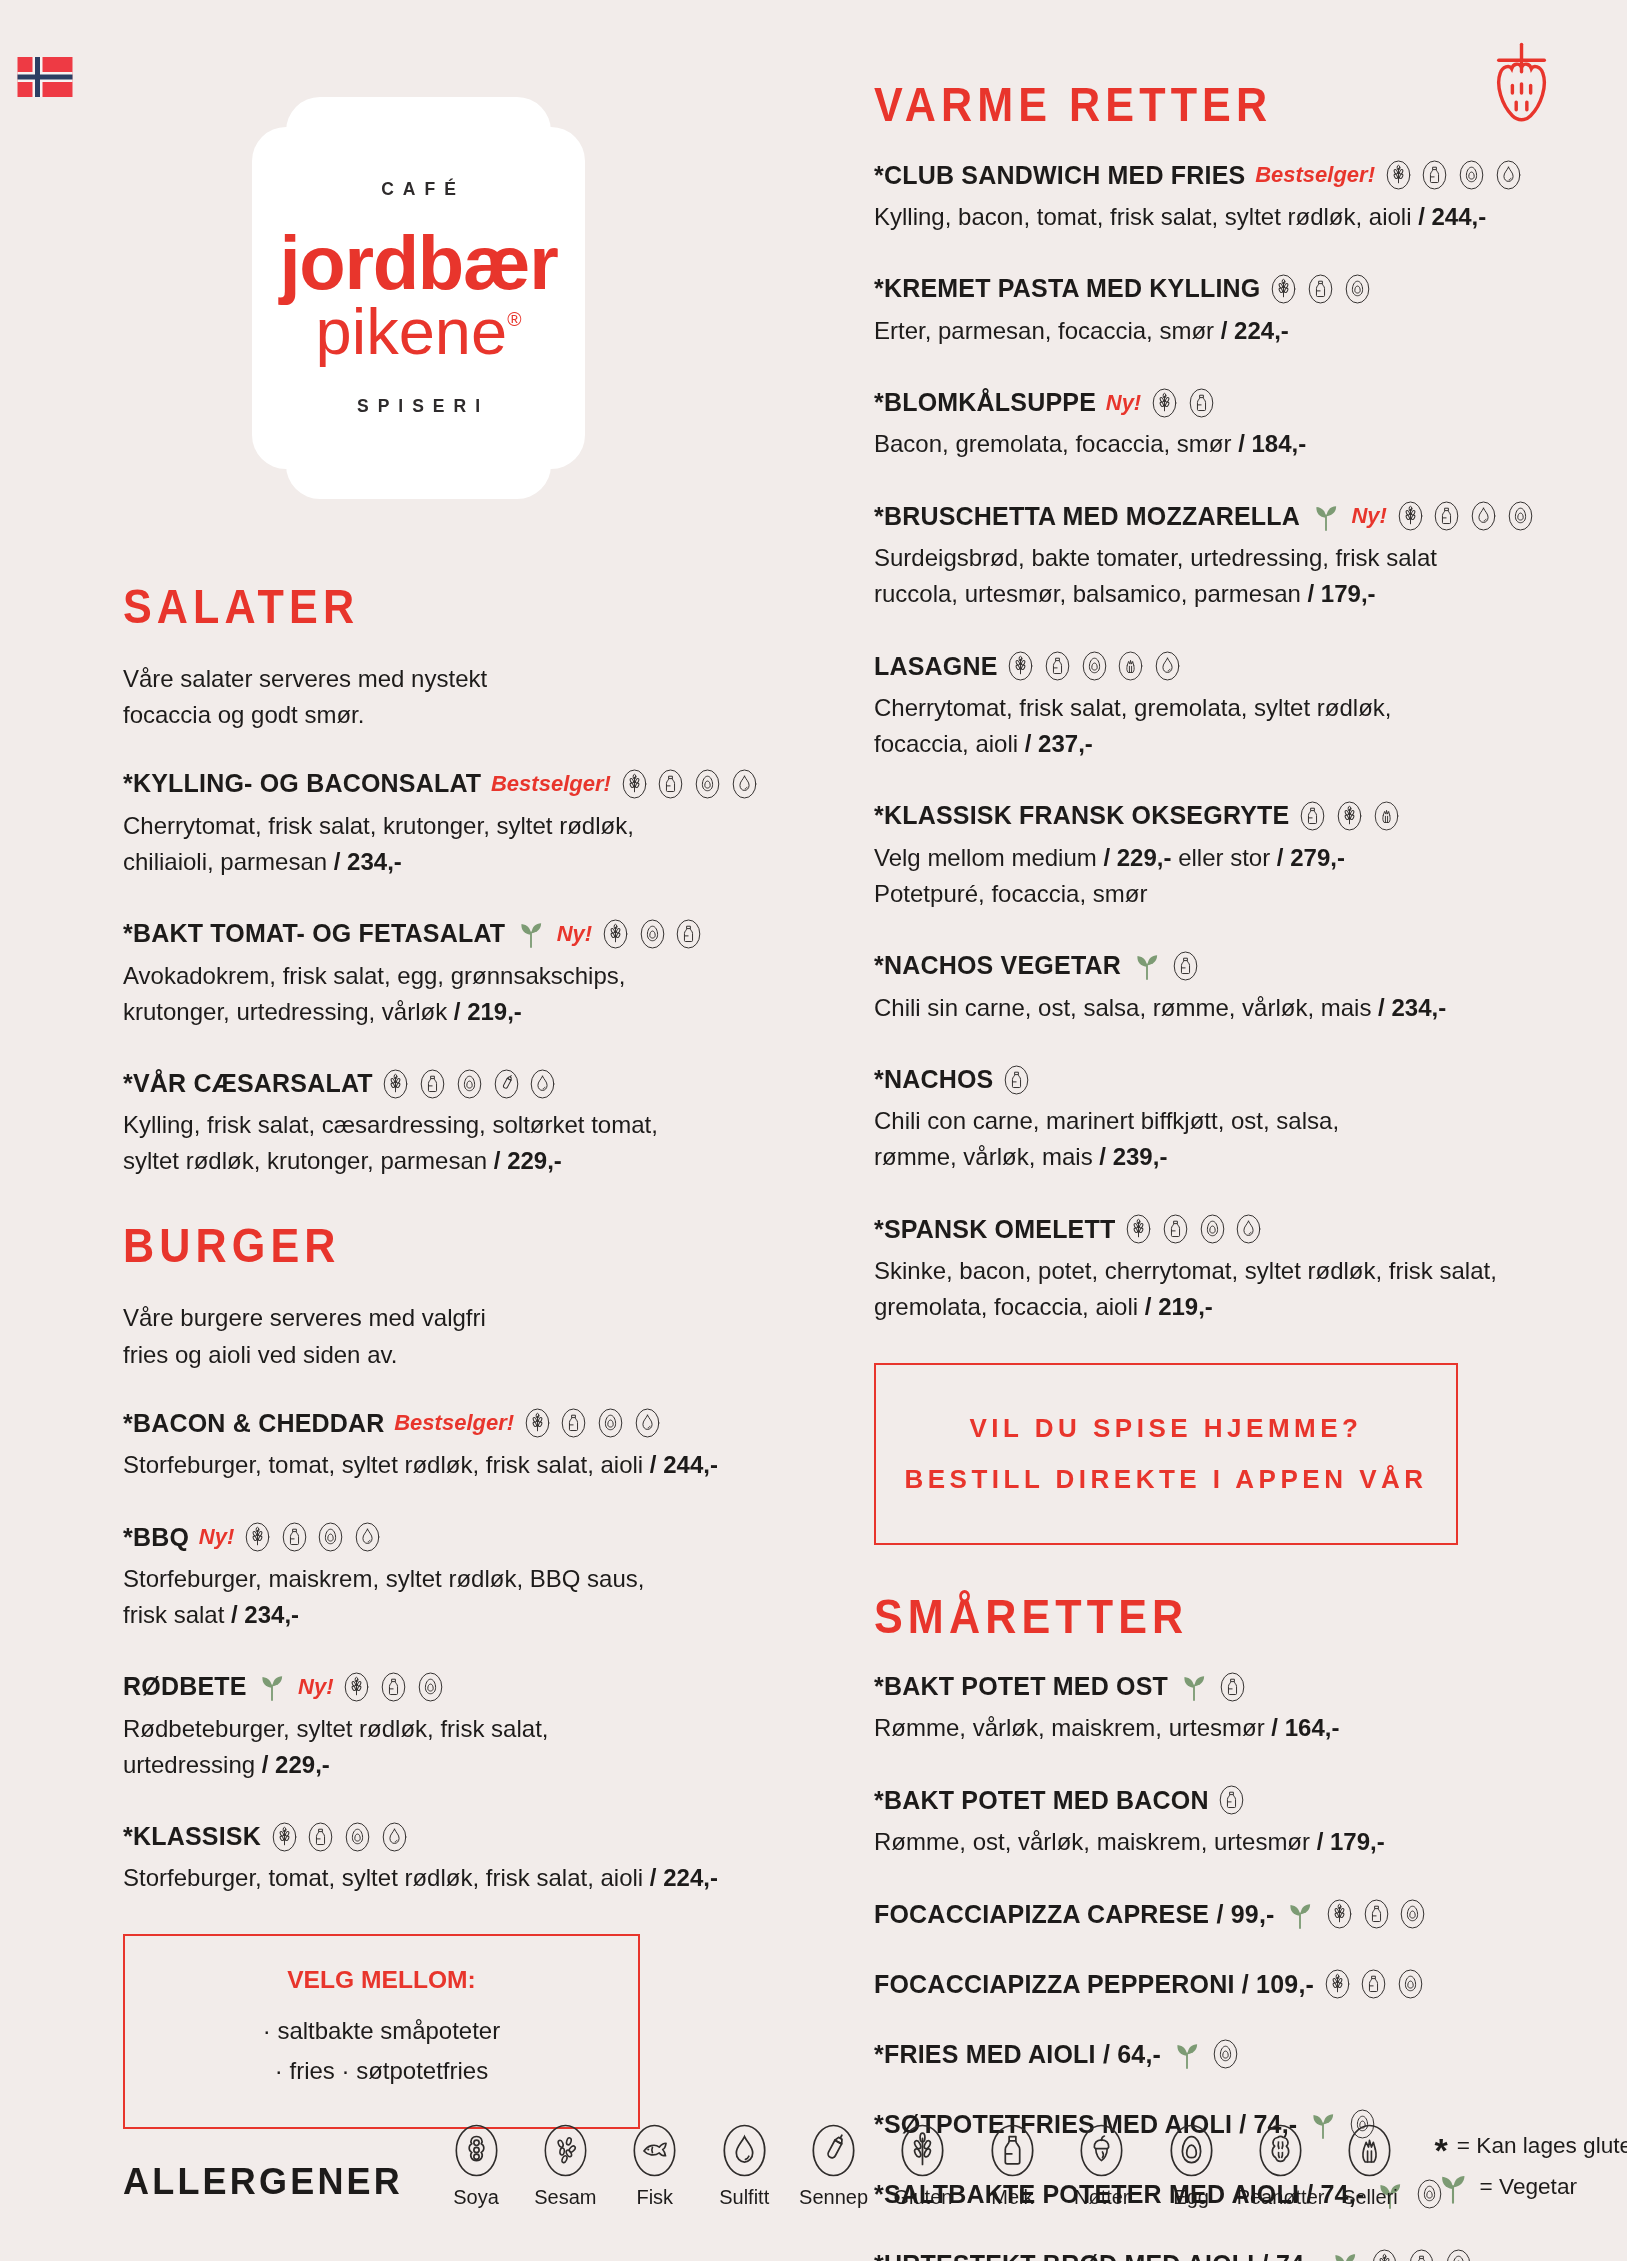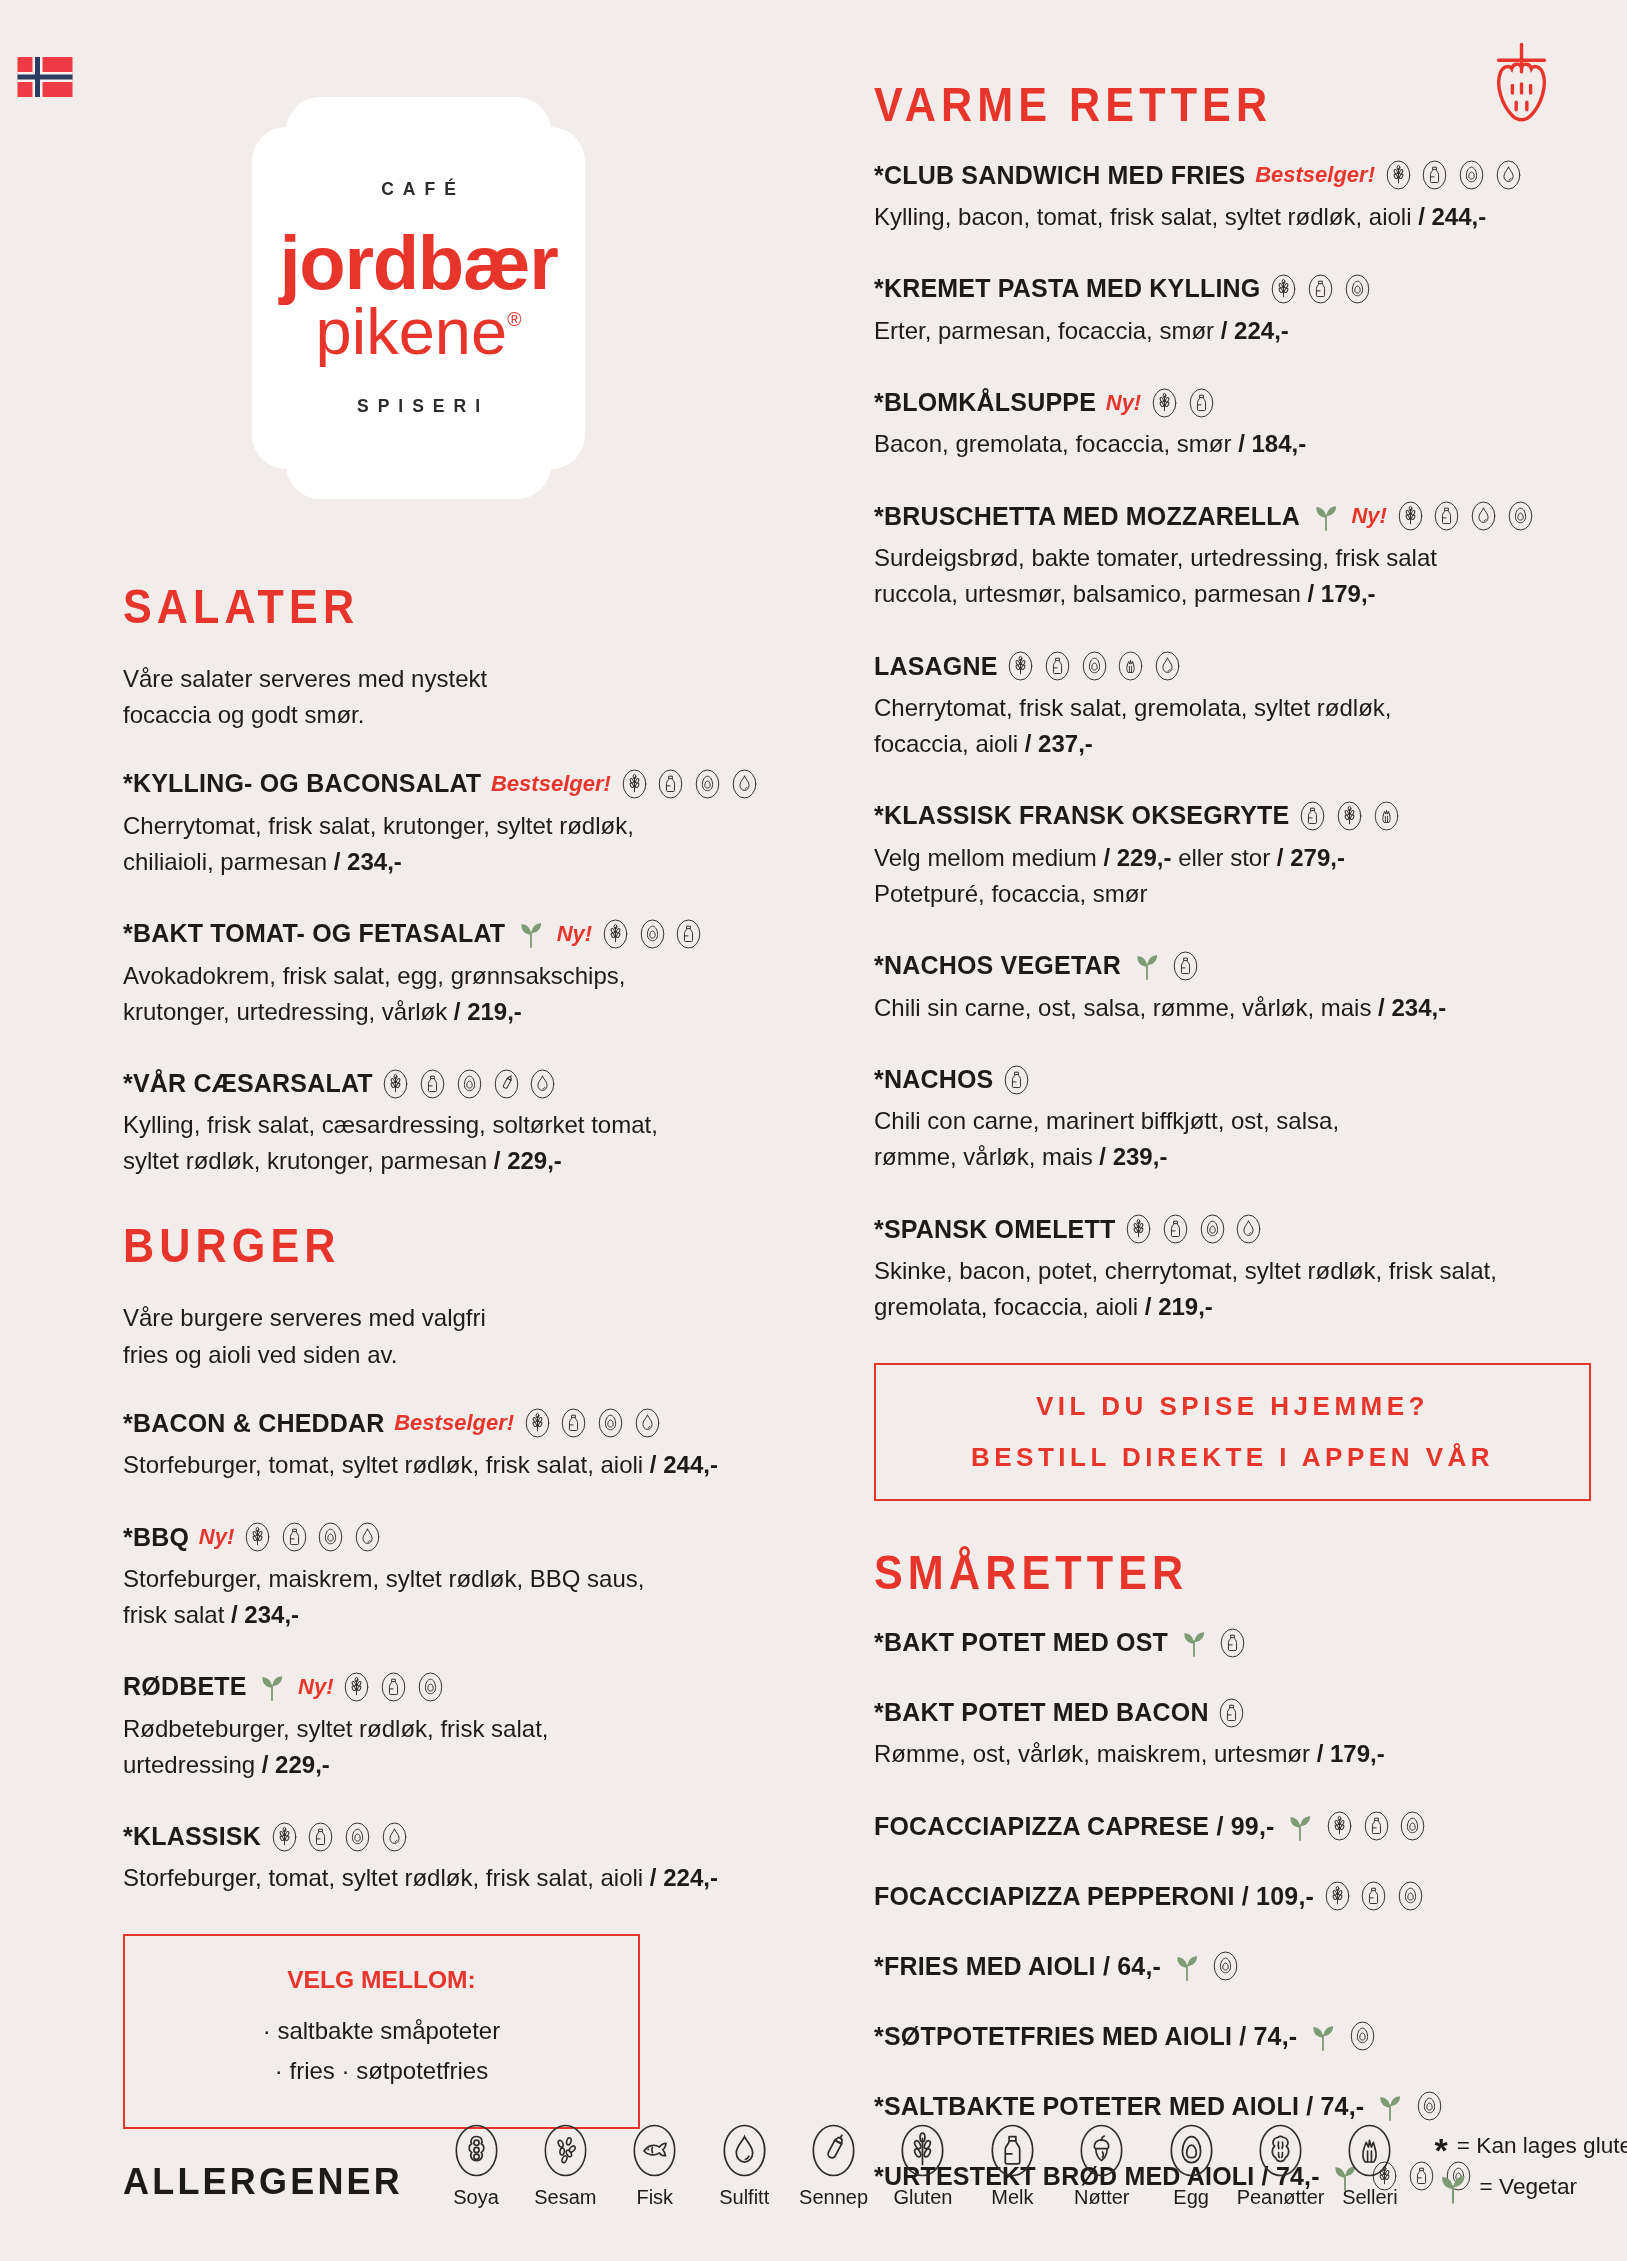--- a/index.html
+++ b/index.html
@@ -44,21 +44,21 @@
   .badge{font-size:22px;font-weight:bold;font-style:italic;color:var(--red);white-space:nowrap;}
   .alg{width:27px;height:32px;color:var(--icon);flex:0 0 auto;}
   .leaf{width:32px;height:31px;flex:0 0 auto;}
   .item-desc{font-size:24px;line-height:1.5;}
   .item-desc strong{font-weight:bold;}
 
   
   .choice-box{border:2.6px solid var(--red);width:517px;text-align:center;padding:30px 13px 36px;margin-top:25px;}
   .choice-title{color:var(--red);font-weight:bold;font-size:24.6px;margin-bottom:17px;}
   .choice-line{font-size:24px;line-height:1.65;}
-  .promo-box{border:2.6px solid var(--red);width:717px;text-align:center;padding:16px 13px;margin:11.6px 0 43px;}
+  .promo-box{border:2.6px solid var(--red);width:584px;text-align:center;padding:38px 13px;margin:11.6px 0 43px;}
   .promo-line{color:var(--red);font-weight:bold;font-size:26px;letter-spacing:4.5px;line-height:1.95;}
 
   
   .allergen-bar{position:absolute;left:123px;top:2122px;right:19.4px;display:flex;align-items:flex-start;}
   .alg-label{font-size:36px;font-weight:bold;letter-spacing:3.2px;margin-top:39px;white-space:nowrap;}
   .alg-entries{display:flex;margin-left:38px;}
   .alg-entry{display:flex;flex-direction:column;align-items:center;width:70px;margin-right:19.4px;}
   .alg-big{width:49px;height:57px;color:var(--icon);}
   .alg-entry-label{font-size:20px;margin-top:6.5px;white-space:nowrap;text-align:right;}
   .alg-notes{margin-left:10.3px;margin-top:10.3px;font-size:22.6px;display:flex;flex-direction:column;gap:10.3px;}
@@ -526,20 +526,21 @@
           <div class="item">
             <div class="item-head">
               <span class="item-name">*BAKT POTET MED OST</span>
               <svg class="leaf" viewBox="0 0 50 48" width="32" height="31">
                 <use href="#sym-leaf"></use>
               </svg>
               <svg class="alg" viewBox="0 0 42 50" width="27" height="32">
                 <use href="#sym-melk"></use>
               </svg>
             </div>
+            <div class="item-desc">Rømme, vårløk, maiskrem, urtesmør <strong>/ 164,-</strong></div>
           </div>
           <div class="item">
             <div class="item-head">
               <span class="item-name">*BAKT POTET MED BACON</span>
               <svg class="alg" viewBox="0 0 42 50" width="27" height="32">
                 <use href="#sym-melk"></use>
               </svg>
             </div>
             <div class="item-desc">Rømme, ost, vårløk, maiskrem, urtesmør <strong>/ 179,-</strong></div>
           </div>

